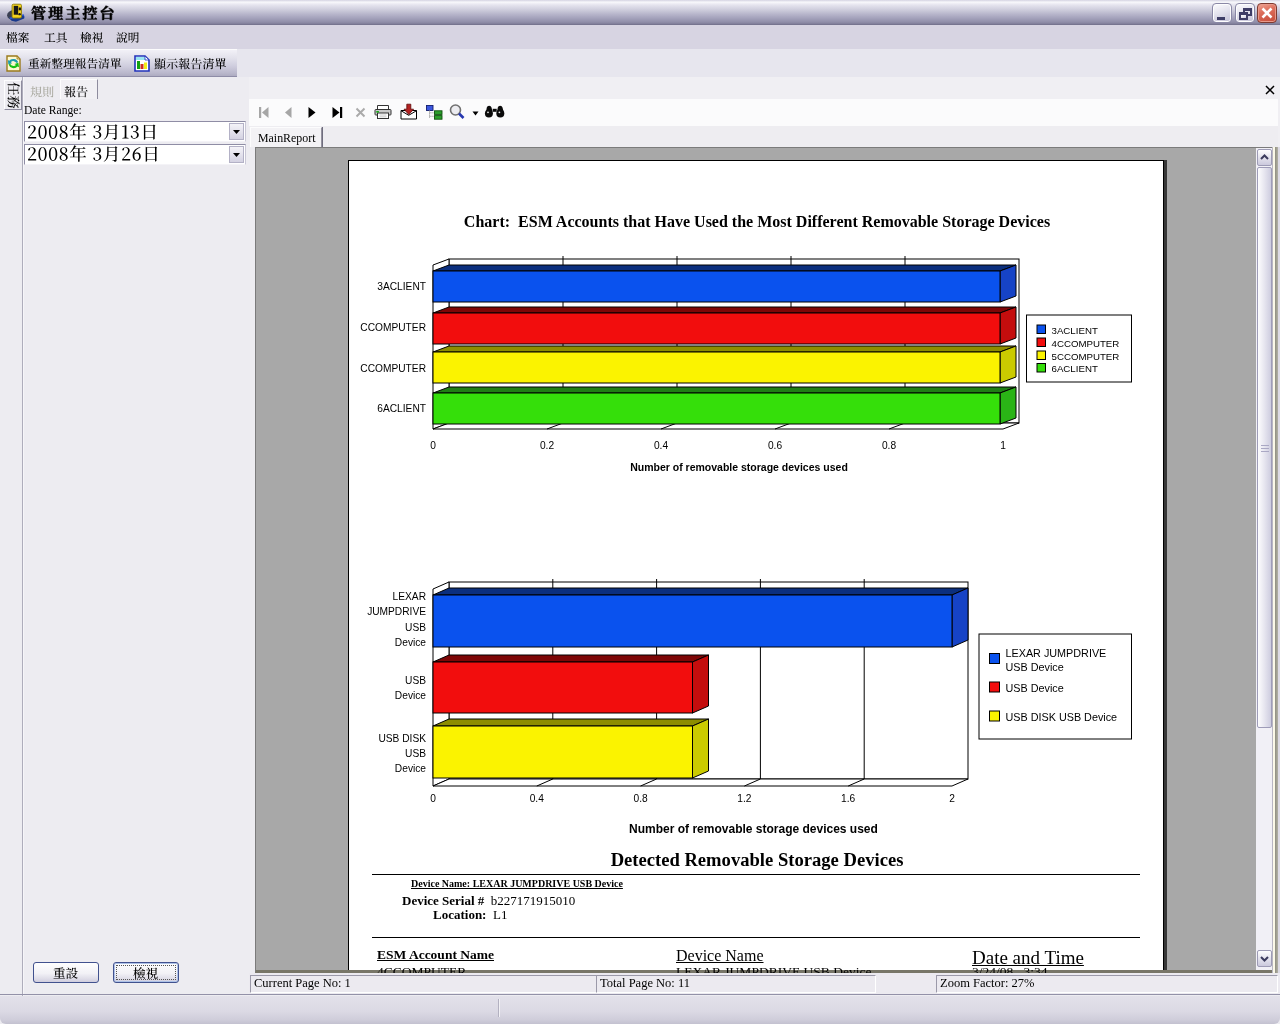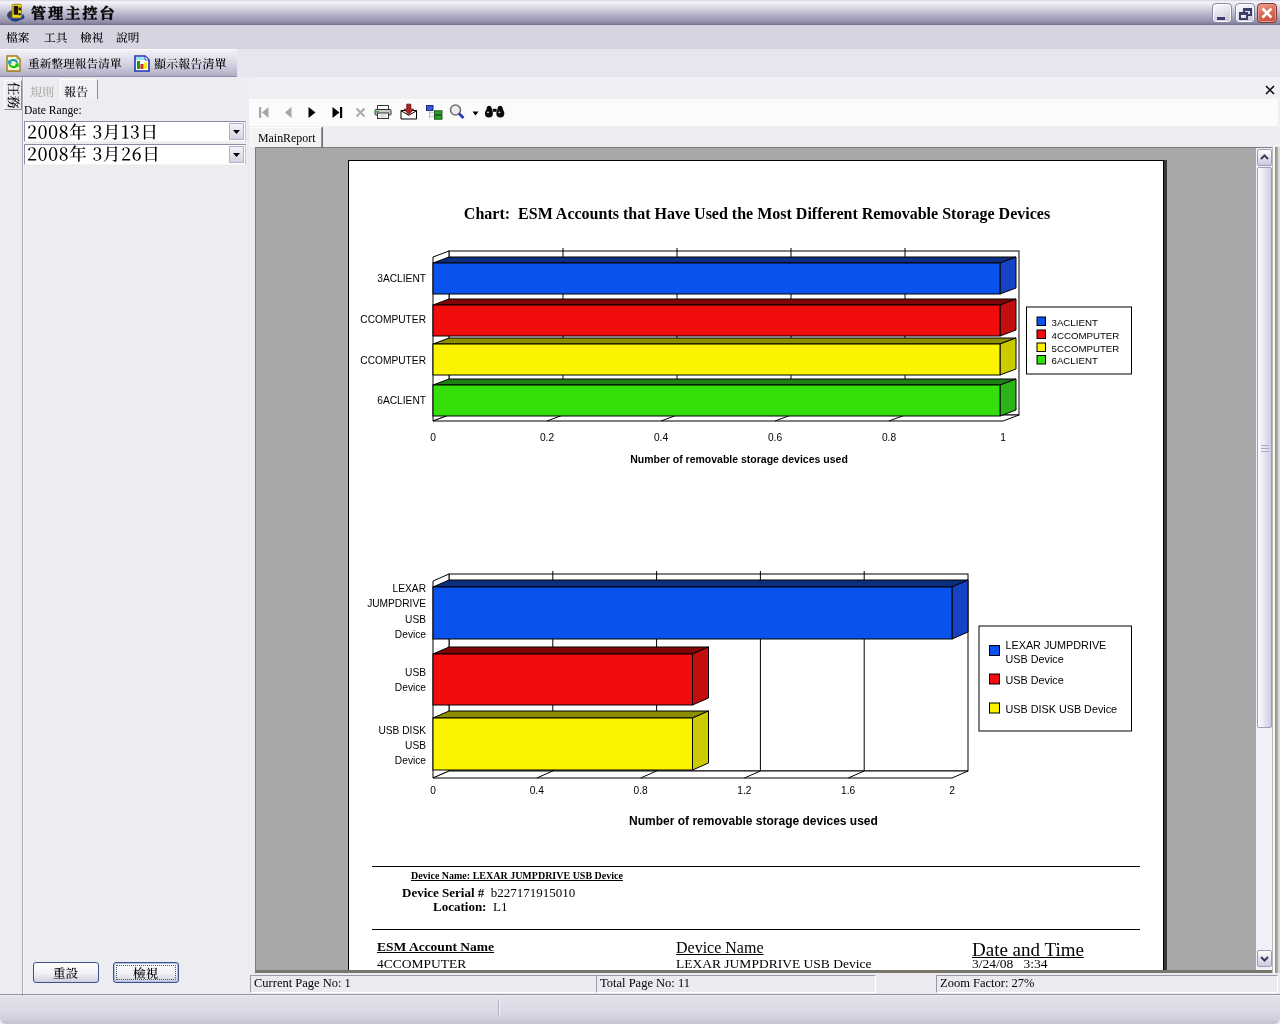--- a/index.html
+++ b/index.html
@@ -165,21 +165,21 @@
 <div class="a" style="left:249px;top:126px;width:1029px;height:21px;background:#eeedf1"></div>
 <div class="a" style="left:250px;top:127px;width:72px;height:20px;background:#f3f2f5;border:1px solid #94929f;border-bottom:none;border-left-color:#fcfcfd;border-top-color:#fcfcfd;box-shadow:1px 0 0 #6f6d7e"></div>
 <div class="ser a" style="left:258px;top:131px;font-size:11.9px">MainReport</div>
 <div class="a" style="left:255px;top:147px;width:1017px;height:826px;background:#a8a8a8;border:1px solid #7b7b7b;border-right:none;border-bottom:3px solid #787668;overflow:hidden">
 <div class="a" style="left:92px;top:12px;width:816px;height:900px;background:#fff;border:1px solid #000;box-shadow:3px 0 0 #383838"></div>
 </div>
 <div class="a" style="left:1272px;top:147px;width:1px;height:826px;background:#b8b6c2"></div>
 <div class="a" style="left:1273px;top:147px;width:2px;height:826px;background:#fbf9e8"></div>
 <div class="a" style="left:1275px;top:147px;width:3px;height:826px;background:linear-gradient(90deg,#8f8e80,#b3b2a6)"></div>
 <div class="a" style="left:1278px;top:147px;width:2px;height:826px;background:#dcdae4"></div>
-<div class="a" style="left:0;top:0;width:1236px;height:972px;overflow:hidden">
+<div class="a" style="left:0;top:8px;width:1236px;height:972px;overflow:hidden">
 <div class="ser a" style="left:350px;top:205px;width:814px;text-align:center;font-size:16px;font-weight:bold">Chart:&nbsp; ESM Accounts that Have Used the Most Different Removable Storage Devices</div>
 <svg class="a" style="left:350px;top:240px" width="814" height="235" viewBox="350 240 814 235">
       <rect x="449" y="251" width="570" height="164" fill="#fff" stroke="#000" stroke-width="1"></rect>
       <line x1="563" y1="248" x2="563" y2="415" stroke="#000" stroke-width="1"></line>
       <line x1="677" y1="248" x2="677" y2="415" stroke="#000" stroke-width="1"></line>
       <line x1="791" y1="248" x2="791" y2="415" stroke="#000" stroke-width="1"></line>
       <line x1="905" y1="248" x2="905" y2="415" stroke="#000" stroke-width="1"></line>
       <polygon points="433,257 449,251 449,415 433,421" fill="#fff" stroke="#000" stroke-width="1"></polygon>
       <polygon points="433,421 449,415 1019,415 1003,421" fill="#fff" stroke="#000" stroke-width="1"></polygon>
       <line x1="547" y1="421" x2="563" y2="415" stroke="#000" stroke-width="1"></line>
@@ -258,20 +258,21 @@
       <text x="753.5" y="825" font-size="12" font-weight="bold" text-anchor="middle" fill="#000">Number of removable storage devices used</text>
       <rect x="979" y="626" width="152.5" height="105" fill="#fff" stroke="#000" stroke-width="1"></rect>
       <rect x="989.5" y="645.5" width="10" height="10" fill="#0a52ee" stroke="#000" stroke-width="1"></rect>
       <text x="1005.5" y="649" font-size="10.8" fill="#000">LEXAR JUMPDRIVE</text>
       <text x="1005.5" y="663" font-size="10.8" fill="#000">USB Device</text>
       <rect x="989.5" y="674" width="10" height="10" fill="#f20d0d" stroke="#000" stroke-width="1"></rect>
       <text x="1005.5" y="683.5" font-size="10.8" fill="#000">USB Device</text>
       <rect x="989.5" y="703" width="10" height="10" fill="#fbf300" stroke="#000" stroke-width="1"></rect>
       <text x="1005.5" y="712.5" font-size="10.8" fill="#000">USB DISK USB Device</text>
     </svg>
+<div class="ser a" style="left:350px;top:841px;width:814px;text-align:center;font-size:18.6px;font-weight:bold">Detected Removable Storage Devices</div>
 <div class="a" style="left:372px;top:866px;width:768px;height:1px;background:#000"></div>
 <div class="ser a" style="left:411px;top:869.5px;font-size:10px;font-weight:bold;text-decoration:underline">Device Name: LEXAR JUMPDRIVE USB Device</div>
 <div class="ser a" style="left:402px;top:884.5px;font-size:13px"><b>Device Serial #</b>&nbsp; b227171915010</div>
 <div class="ser a" style="left:433px;top:899px;font-size:13px"><b>Location:</b>&nbsp;&nbsp;L1</div>
 <div class="a" style="left:372px;top:929px;width:768px;height:1px;background:#000"></div>
 <div class="ser a" style="left:377px;top:938.5px;font-size:13.5px;font-weight:bold;text-decoration:underline">ESM Account Name</div>
 <div class="ser a" style="left:676px;top:938.5px;font-size:16px;font-weight:normal;text-decoration:underline">Device Name</div>
 <div class="ser a" style="left:972px;top:938.5px;font-size:19px;font-weight:normal;text-decoration:underline">Date and Time</div>
 <div class="ser a" style="left:377px;top:955.5px;font-size:13.5px">4CCOMPUTER</div>
 <div class="ser a" style="left:676px;top:955.5px;font-size:13.5px">LEXAR JUMPDRIVE USB Device</div>

